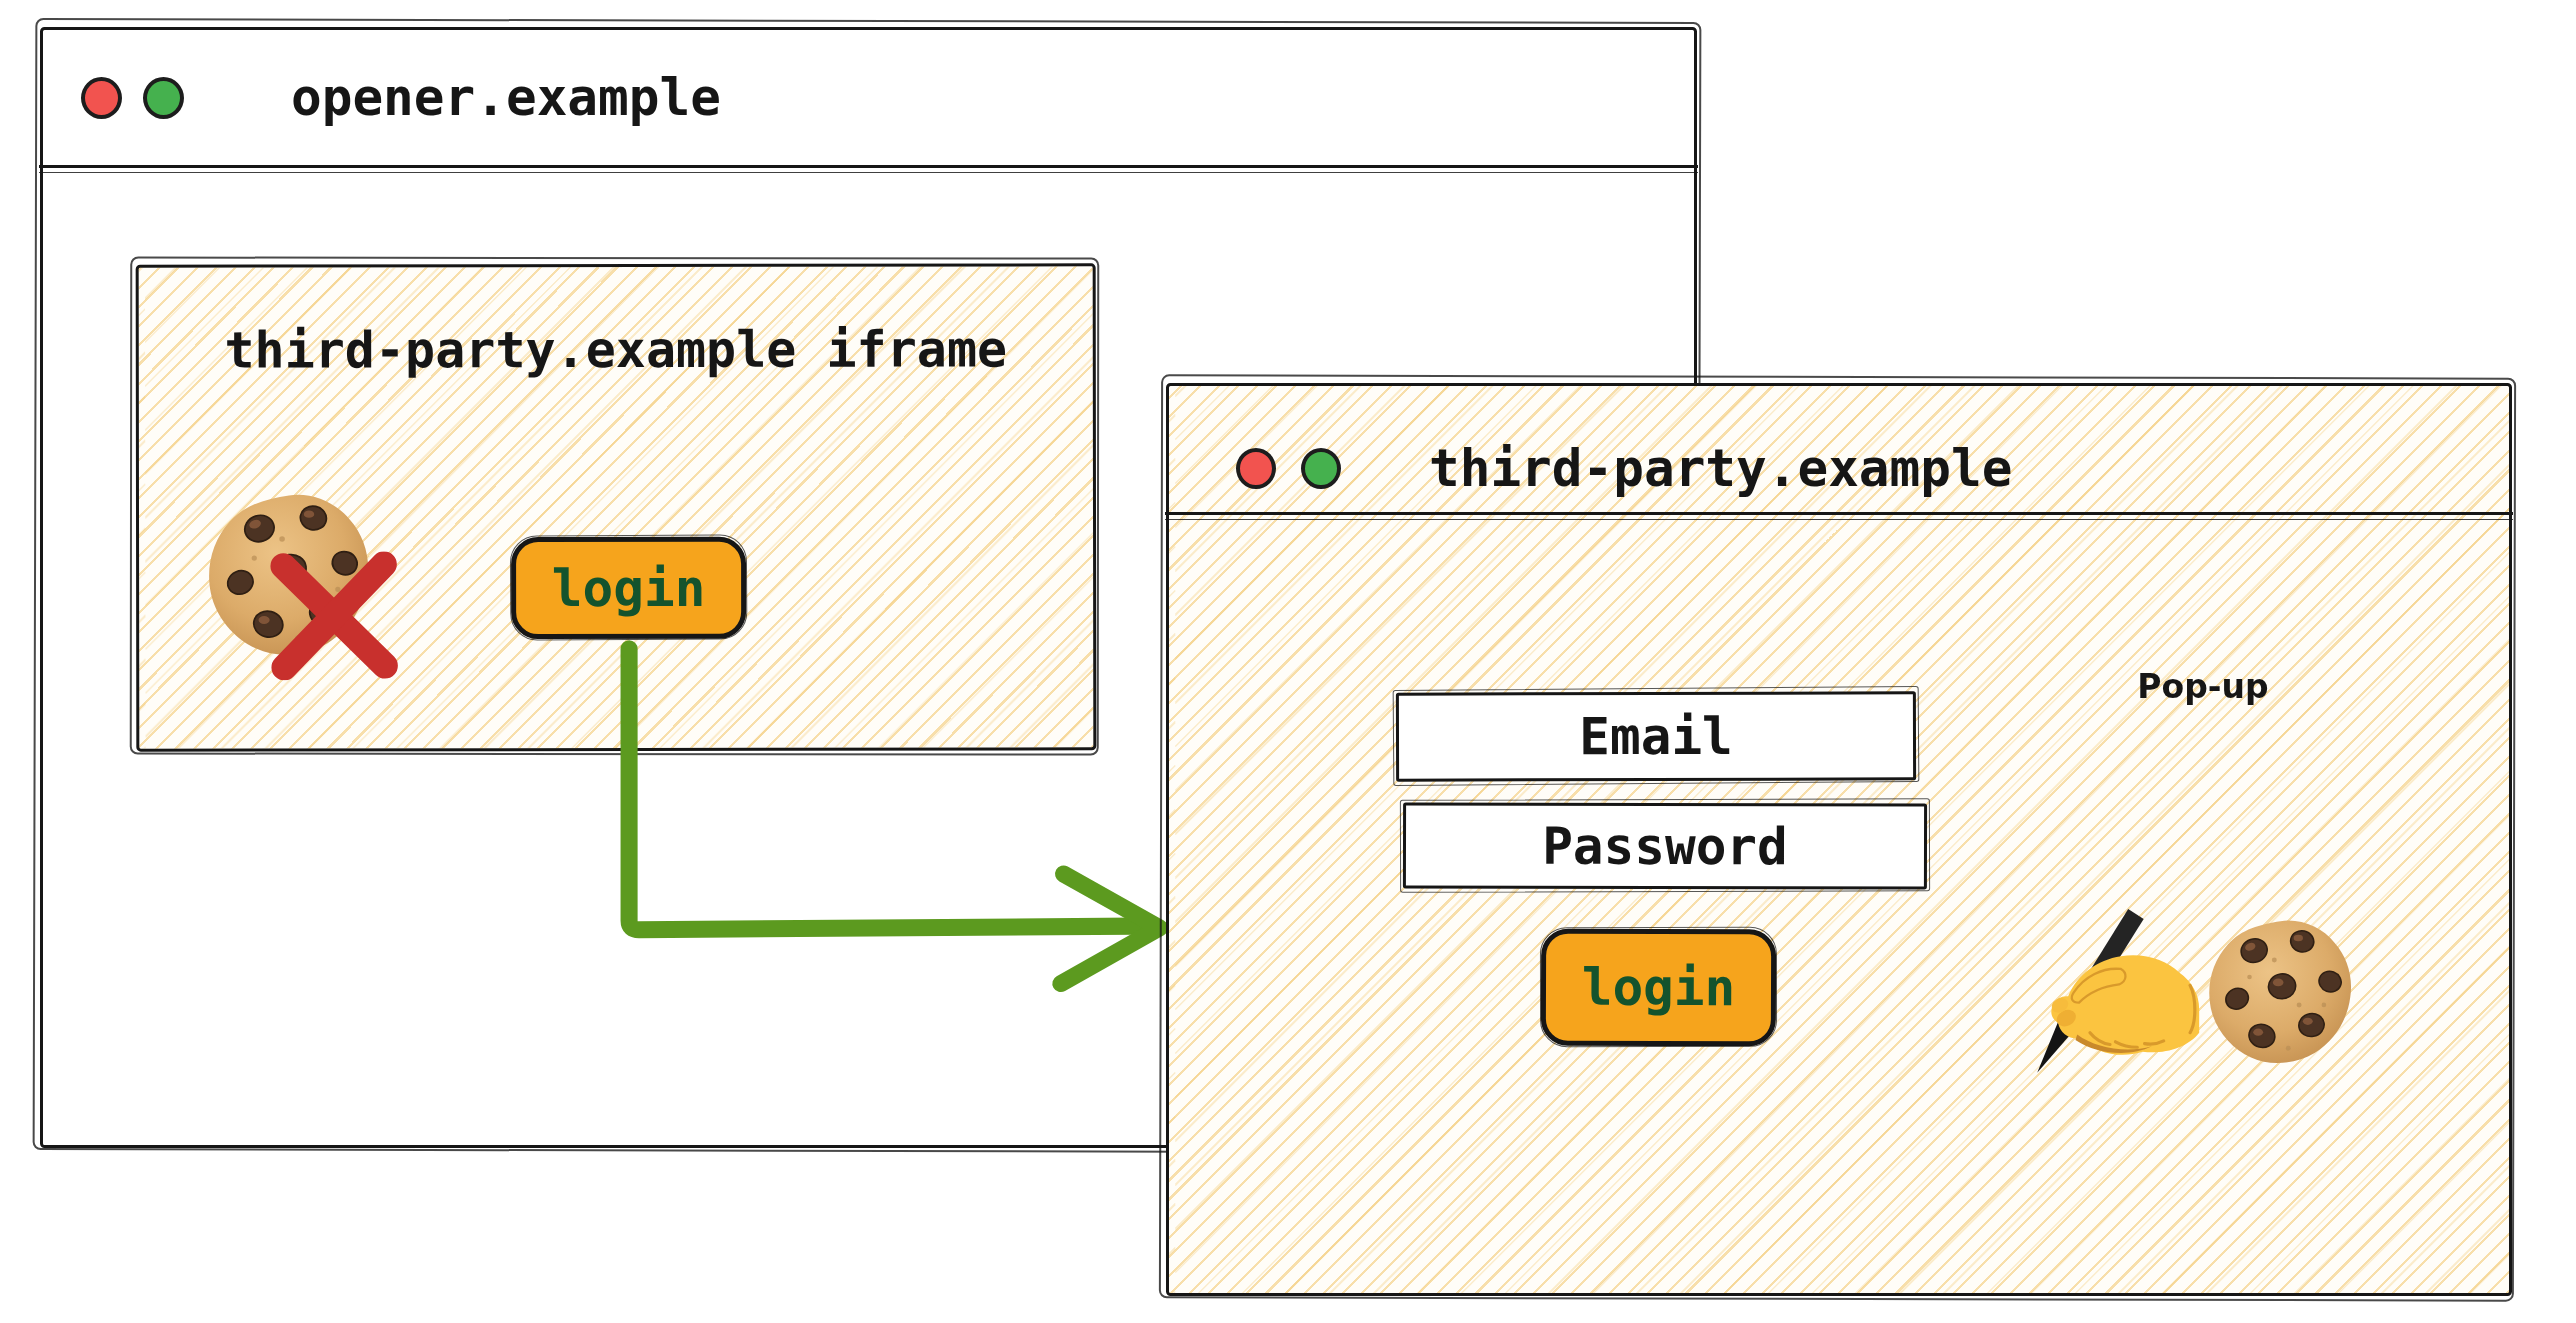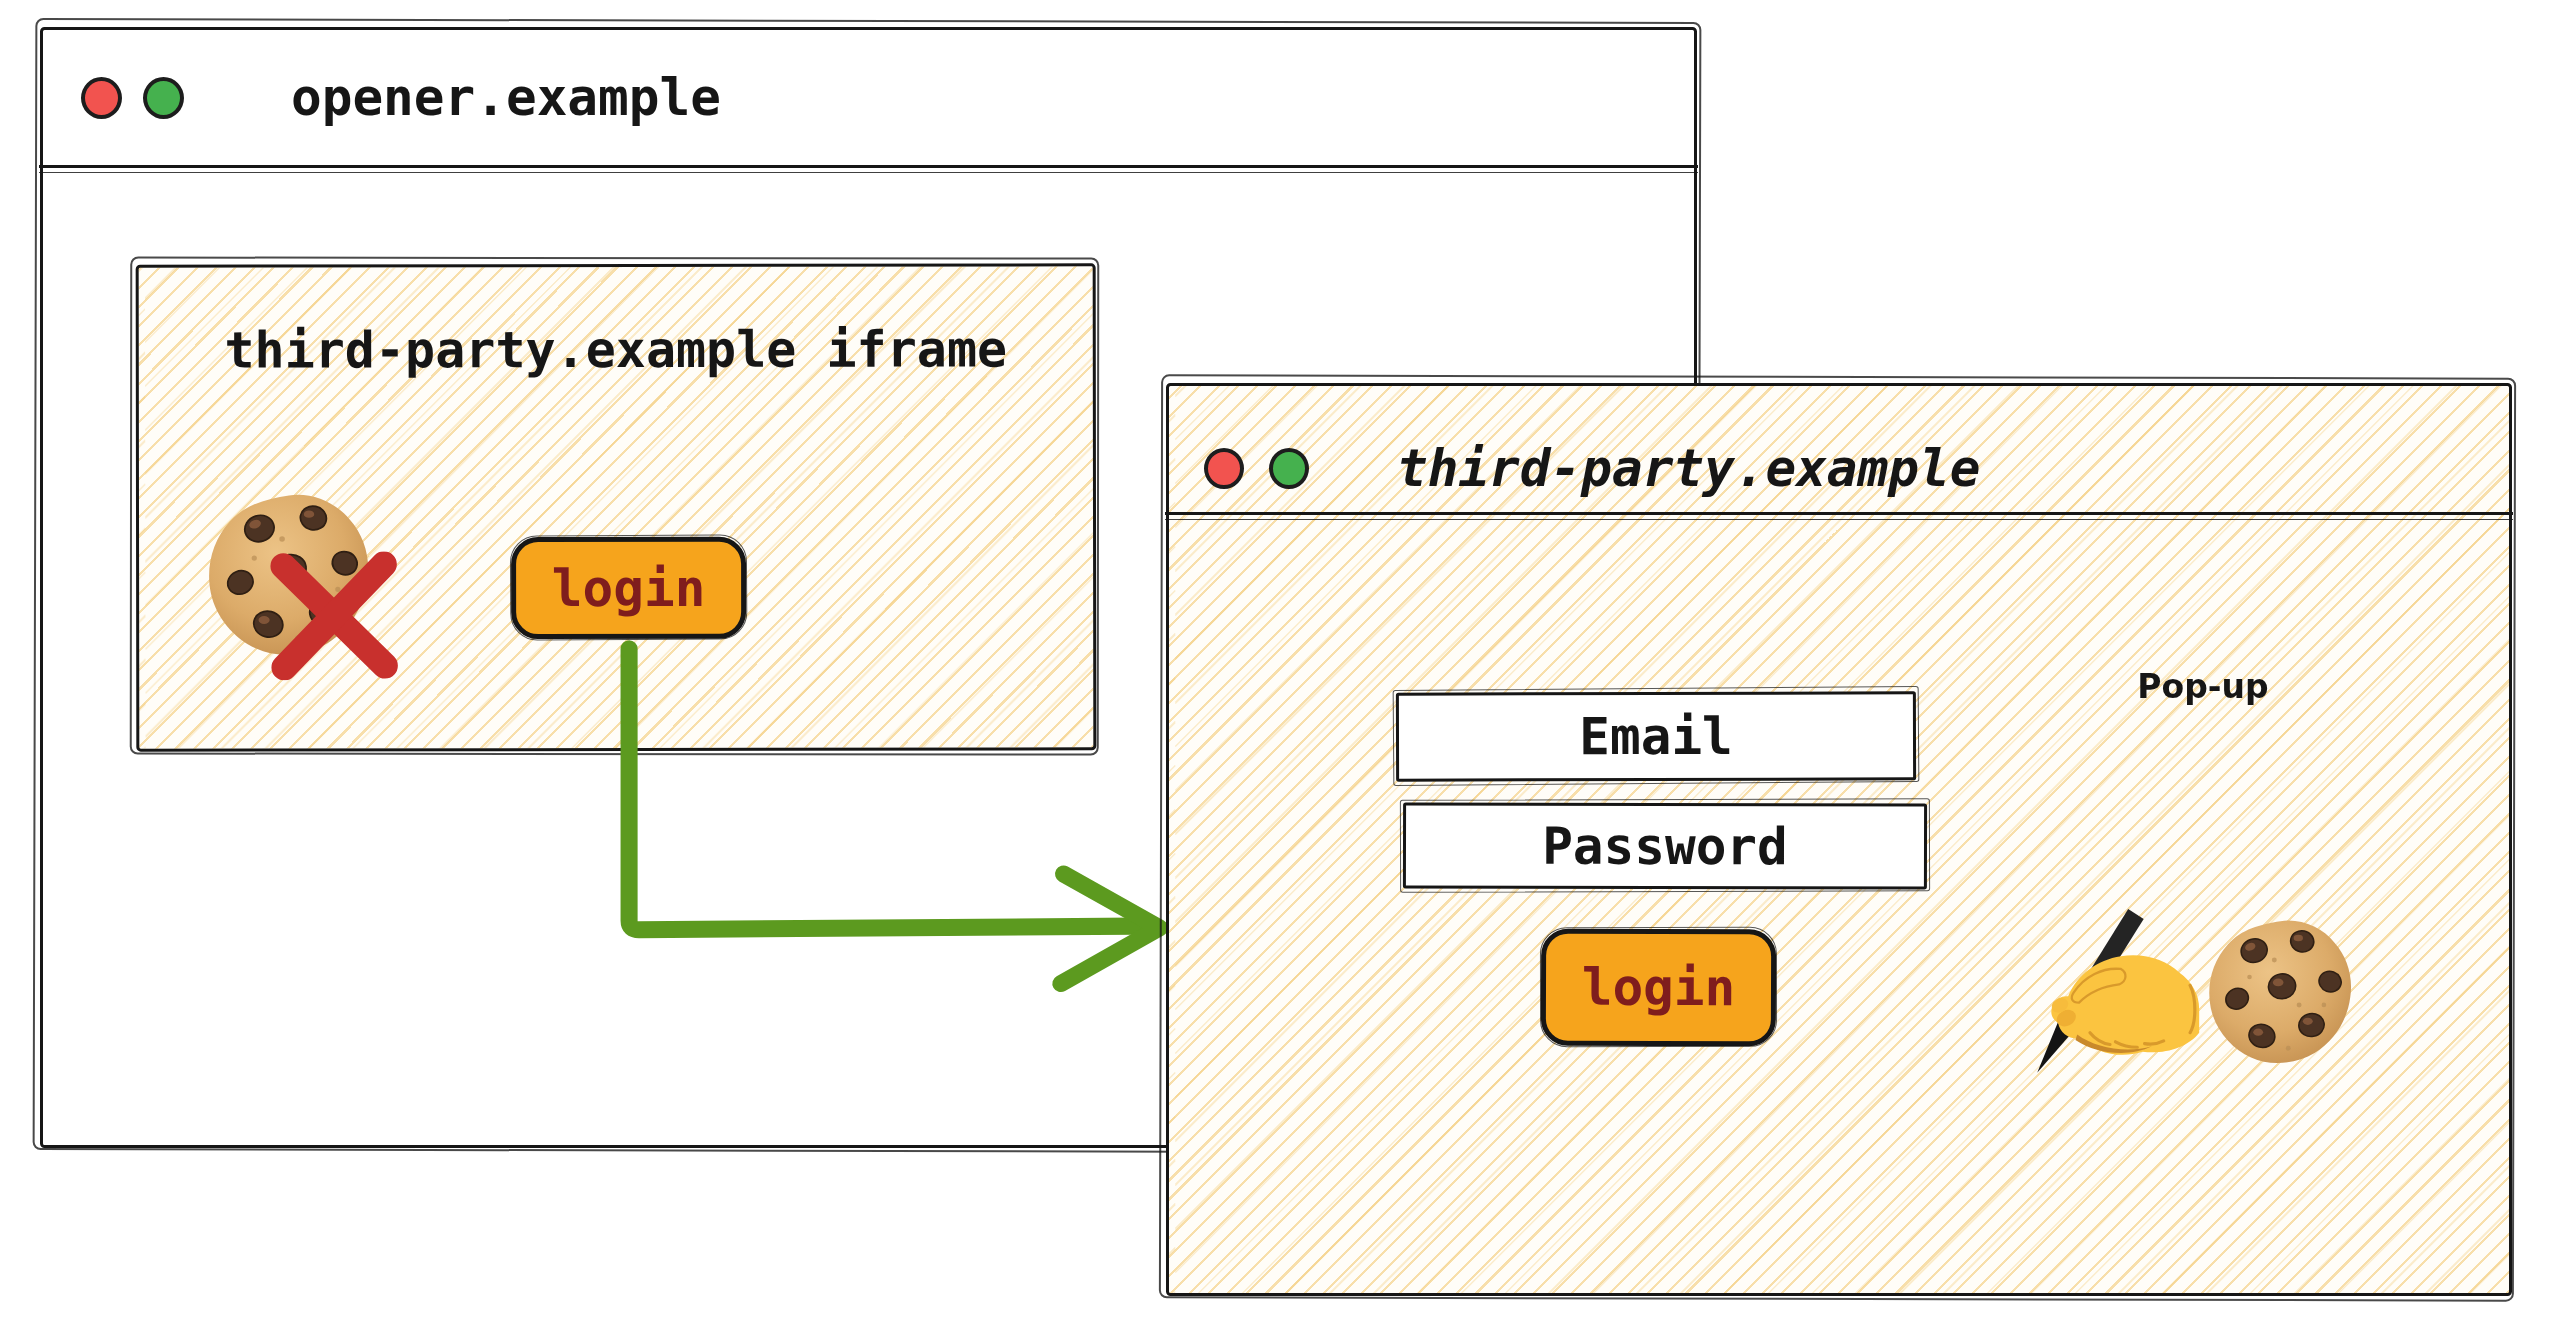--- a/index.html
+++ b/index.html
@@ -54,35 +54,35 @@
   #opener .titlebar{height:135px;padding-left:38px;gap:21px;}
   #opener .win-title{margin-left:86px;}
   #opener .tb-divider{top:135px;}
 
   
   #iframe-box{left:93px;top:234px;width:960px;height:487px;transform:rotate(-.08deg);}
   #iframe-label{position:absolute;left:0;right:0;top:56px;text-align:center;
     font-size:50px;line-height:1.1;}
 
   .login-btn{display:flex;align-items:center;justify-content:center;cursor:pointer;
-    background:var(--accent-orange);border-radius:27px;color:#7f1d1d;
+    background:var(--accent-orange);border-radius:27px;color:#14532d;
     font-size:51px;line-height:1;padding:0;}
   .login-btn.sketch-sm{border:5.4px solid var(--ink);}
   #iframe-login{left:372px;top:270px;width:235px;height:102px;}
   #popup-login{left:372px;top:543px;width:235px;height:117px;transform:rotate(.2deg);}
 
   #iframe-cookie{position:absolute;left:63px;top:221px;width:174px;height:174px;}
   #iframe-blocked-x{position:absolute;left:124px;top:284px;width:142px;height:129px;}
 
   
   #flow-arrow{position:absolute;left:521px;top:620px;width:665px;height:386px;z-index:2;}
 
   
   #popup{left:1166px;top:383px;width:1346px;height:913px;z-index:3;}
-  #popup .titlebar{height:124px;padding-left:35px;padding-top:20px;gap:25px;font-style:italic;}
+  #popup .titlebar{height:124px;padding-left:67px;padding-top:20px;gap:25px;}
   #popup .light{width:40px;height:41px;}
   #popup .win-title{margin-left:63px;}
   #popup .tb-divider{top:126px;}
 
   .field{display:flex;align-items:center;justify-content:center;background:#ffffff;
     font-size:51px;line-height:1;border-radius:2.7px;}
   #email-field{left:227px;top:306px;width:520px;height:89px;transform:rotate(-.15deg);}
   #password-field{left:234px;top:417px;width:524px;height:86px;transform:rotate(.12deg);}
 
   #popup-badge{position:absolute;left:926px;top:282px;width:216px;text-align:center;

